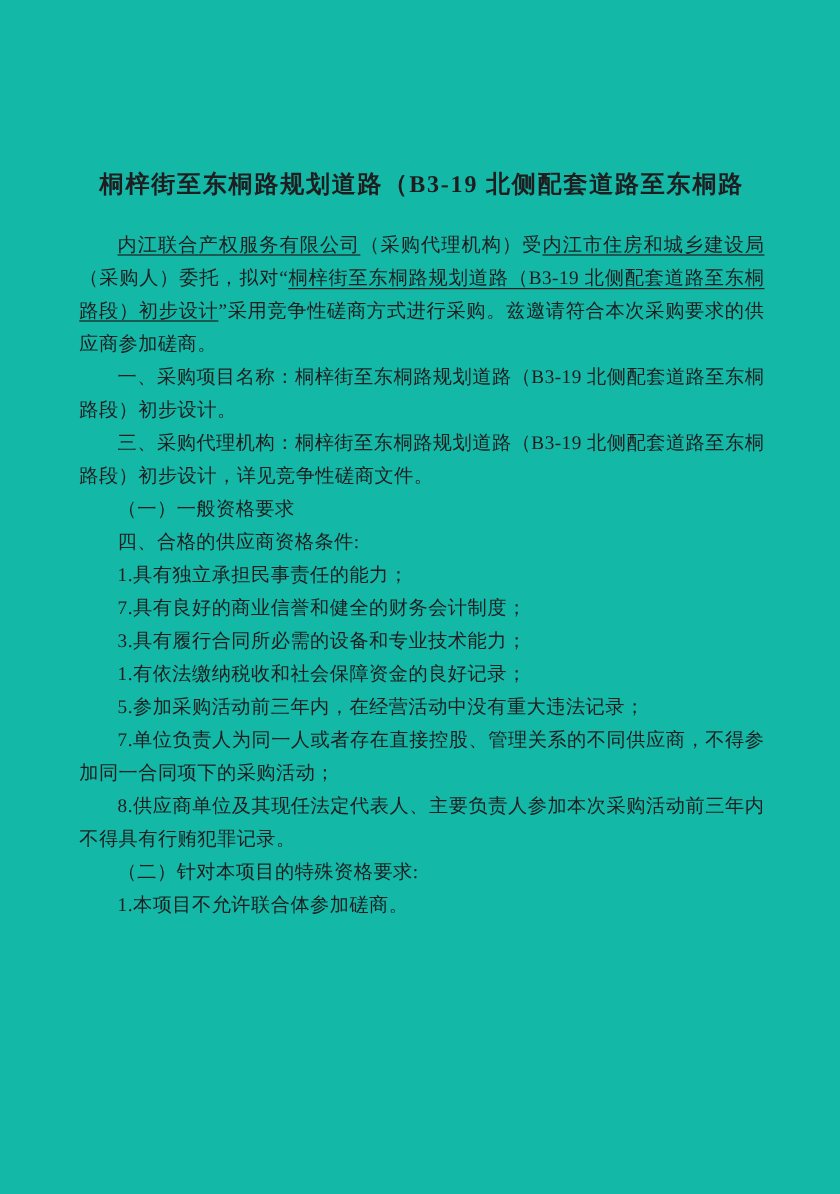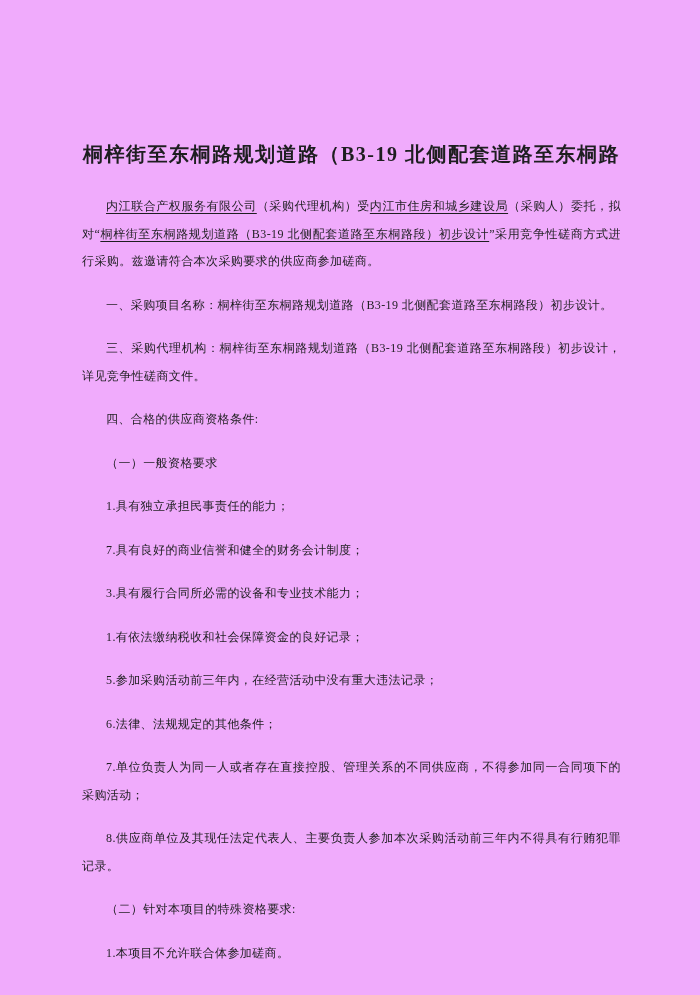--- a/index.html
+++ b/index.html
@@ -9,34 +9,34 @@
     height: 995px;
     background: #fafaf8;
     font-family: "Liberation Serif", "DejaVu Serif", serif;
     color: #1e1e20;
     overflow: hidden;
   }
   .page {
     width: 700px;
     height: 995px;
     padding: 132px 63px 0 66px;
-    background: #f0abfc;
+    background: #14b8a6;
   }
   .title {
     font-size: 20px;
     font-weight: bold;
     text-align: center;
     line-height: 45px;
     letter-spacing: 1.5px;
     margin: 0 0 14px 0;
   }
   .para {
-    font-size: 12px;
+    font-size: 16px;
     line-height: 27.5px;
-    margin: 16px;
+    margin: 0;
     text-align: justify;
     text-indent: 2em;
     letter-spacing: 0.4px;
     word-break: break-all;
   }
   .b { font-weight: normal; }
   .u { text-decoration: underline; text-underline-offset: 3px; }
 </style>
 </head>
 <body>
@@ -45,31 +45,30 @@
 
   <h1 class="title"><span>桐梓街至东桐路规划道路（B3-19 北侧配套道路至东桐路</span><br></h1>
 
   <p class="para"><span class="u">内江联合产权服务有限公司</span><span>（采购代理机构）受</span><span class="u">内江市住房和城乡建设局</span><span>（采购人）委托，拟对“</span><span class="u">桐梓街至东桐路规划道路（B3-19 北侧配套道路至东桐路段）初步设计</span><span>”采用竞争性磋商方式进行采购。兹邀请符合本次采购要求的供应商参加磋商。</span></p>
 
   <p class="para"><span class="b">一、采购项目名称：</span><span>桐梓街至东桐路规划道路（B3-19 北侧配套道路至东桐路段）初步设计。</span></p>
 
 
   <p class="para"><span class="b">三、采购代理机构：</span><span>桐梓街至东桐路规划道路（B3-19 北侧配套道路至东桐路段）初步设计，详见竞争性磋商文件。</span></p>
 
+  <p class="para">（一）一般资格要求</p>
+
   <p class="para"><span class="b">四、合格的供应商资格条件:</span><span></span></p>
-
-  <p class="para">（一）一般资格要求</p>
 
   <div>
       <p class="para">1.具有独立承担民事责任的能力；</p>
       <p class="para">7.具有良好的商业信誉和健全的财务会计制度；</p>
       <p class="para">3.具有履行合同所必需的设备和专业技术能力；</p>
       <p class="para">1.有依法缴纳税收和社会保障资金的良好记录；</p>
       <p class="para">5.参加采购活动前三年内，在经营活动中没有重大违法记录；</p>
-      <p class="para">6.法律、法规规定的其他条件；</p>
       <p class="para">7.单位负责人为同一人或者存在直接控股、管理关系的不同供应商，不得参加同一合同项下的采购活动；</p>
       <p class="para">8.供应商单位及其现任法定代表人、主要负责人参加本次采购活动前三年内不得具有行贿犯罪记录。</p>
     </div>
 
   <p class="para b">（二）针对本项目的特殊资格要求:</p>
 
   <div>
       <p class="para">1.本项目不允许联合体参加磋商。</p>
     </div>
 

